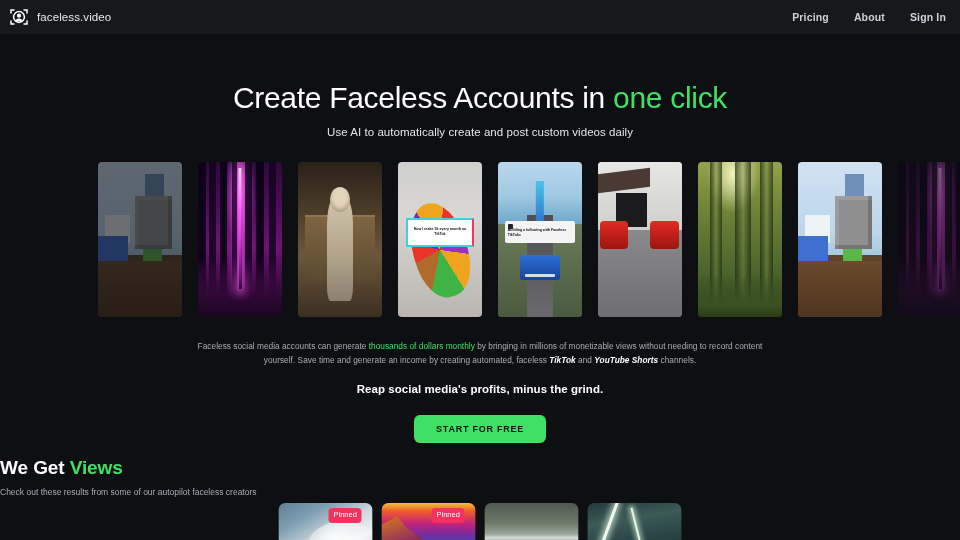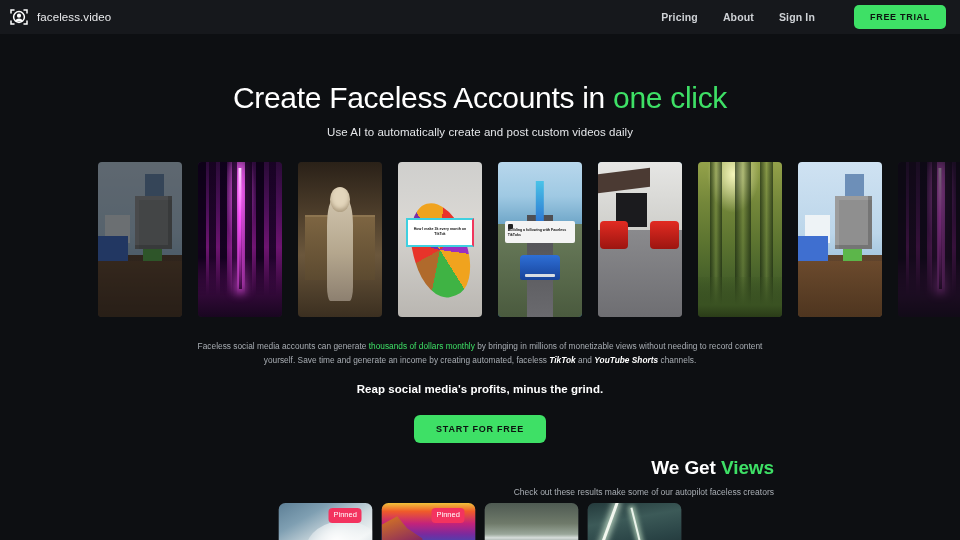--- a/index.html
+++ b/index.html
@@ -203,21 +203,21 @@
   }
   .cta-wrap { margin-top: 20px; }
   .btn-start {
     background:#3ee066; color:#0c1410;
     font-size:9px; font-weight:700; letter-spacing:.75px;
     border:none; border-radius:6px; padding:9px 22px; cursor:pointer;
     font-family:"Liberation Sans", sans-serif;
   }
 
   
-  .views { position:absolute; top:457px; left:0; width:774px; text-align:right; }
+  .views { position:absolute; top:457px; left:0; width:774px; text-align:left; }
   .h2 { font-size:19px; font-weight:700; color:#ffffff; letter-spacing:-.1px; }
   .h2 .accent { color:#3ee066; }
   .views-sub { margin-top:8px; font-size:8.5px; color:#a9aeb4; }
 
   .thumbs {
     position:absolute; top:503px; left:50%; transform:translateX(-50%);
     display:flex; gap:9px;
   }
   .thumb {
     width:94px; height:60px; border-radius:7px; overflow:hidden;
@@ -257,21 +257,20 @@
           <path d="M10 6.6a2.1 2.1 0 100 4.2 2.1 2.1 0 100-4.2z M6.2 14.4a3.9 3.9 0 017.6 0z" fill="#ffffff"></path>
         </svg>
       </span>
       <span class="brand-name">faceless.video</span>
     </div>
 
     <nav class="nav">
       <a class="nav-link">Pricing</a>
       <a class="nav-link">About</a>
       <a class="nav-link">Sign In</a>
-      <button class="btn-trial">FREE TRIAL</button>
     </nav>
   </div>
 
   <div class="hero">
     <h1 class="h1">
       <span>Create Faceless Accounts in </span><span class="accent">one click</span>
     </h1>
     <div class="sub">Use AI to automatically create and post custom videos daily</div>
   </div>
 
@@ -365,21 +364,21 @@
   <div class="copy">
     <p class="lede"><span>Faceless social media accounts can generate </span><span class="green">thousands of dollars monthly</span><span> by bringing in millions of monetizable views without needing to record content yourself. Save time and generate an income by creating automated, faceless </span><span class="bold">TikTok</span><span> and </span><span class="bold">YouTube Shorts</span><span> channels.</span></p>
     <div class="tagline">Reap social media's profits, minus the grind.</div>
     <div class="cta-wrap">
       <button class="btn-start">START FOR FREE</button>
     </div>
   </div>
 
   <div class="views">
     <h2 class="h2"><span>We Get </span><span class="accent">Views</span></h2>
-    <div class="views-sub">Check out these results make some of our autopilot faceless creators</div>
+    <div class="views-sub">Check out these results from some of our autopilot faceless creators</div>
   </div>
 
   <div class="thumbs">
     <div class="thumb">
       <span class="pin-badge">Pinned</span>
       <div class="th-clouds"></div>
     </div>
     <div class="thumb">
       <span class="pin-badge">Pinned</span>
       <div class="th-canyon"></div>

